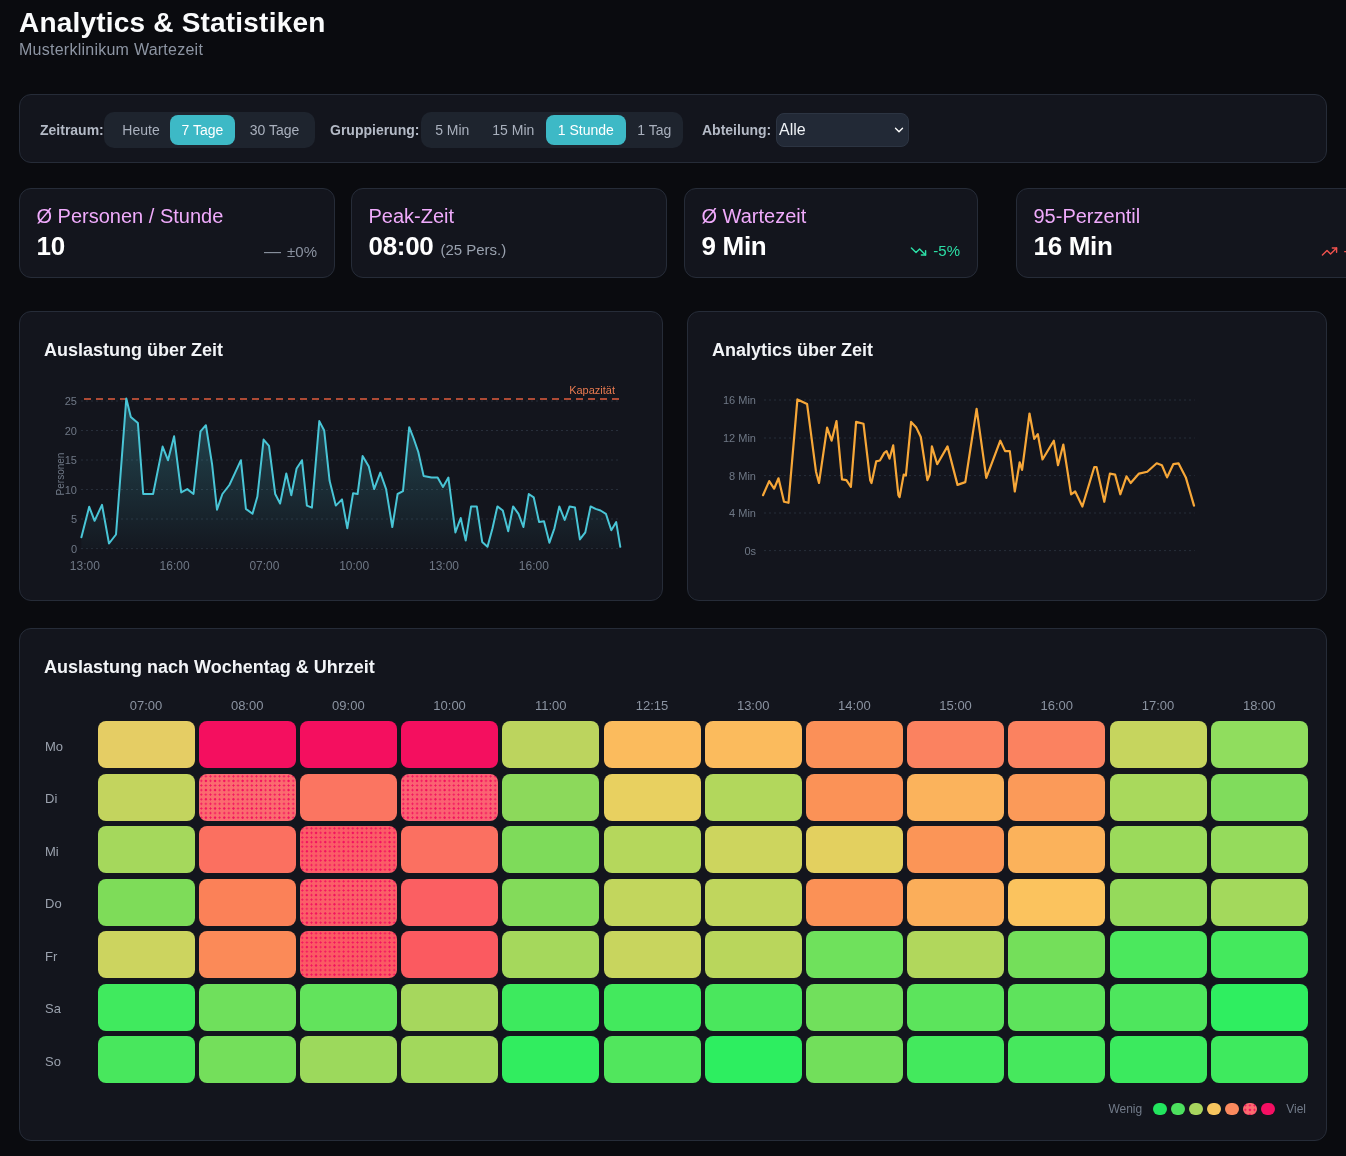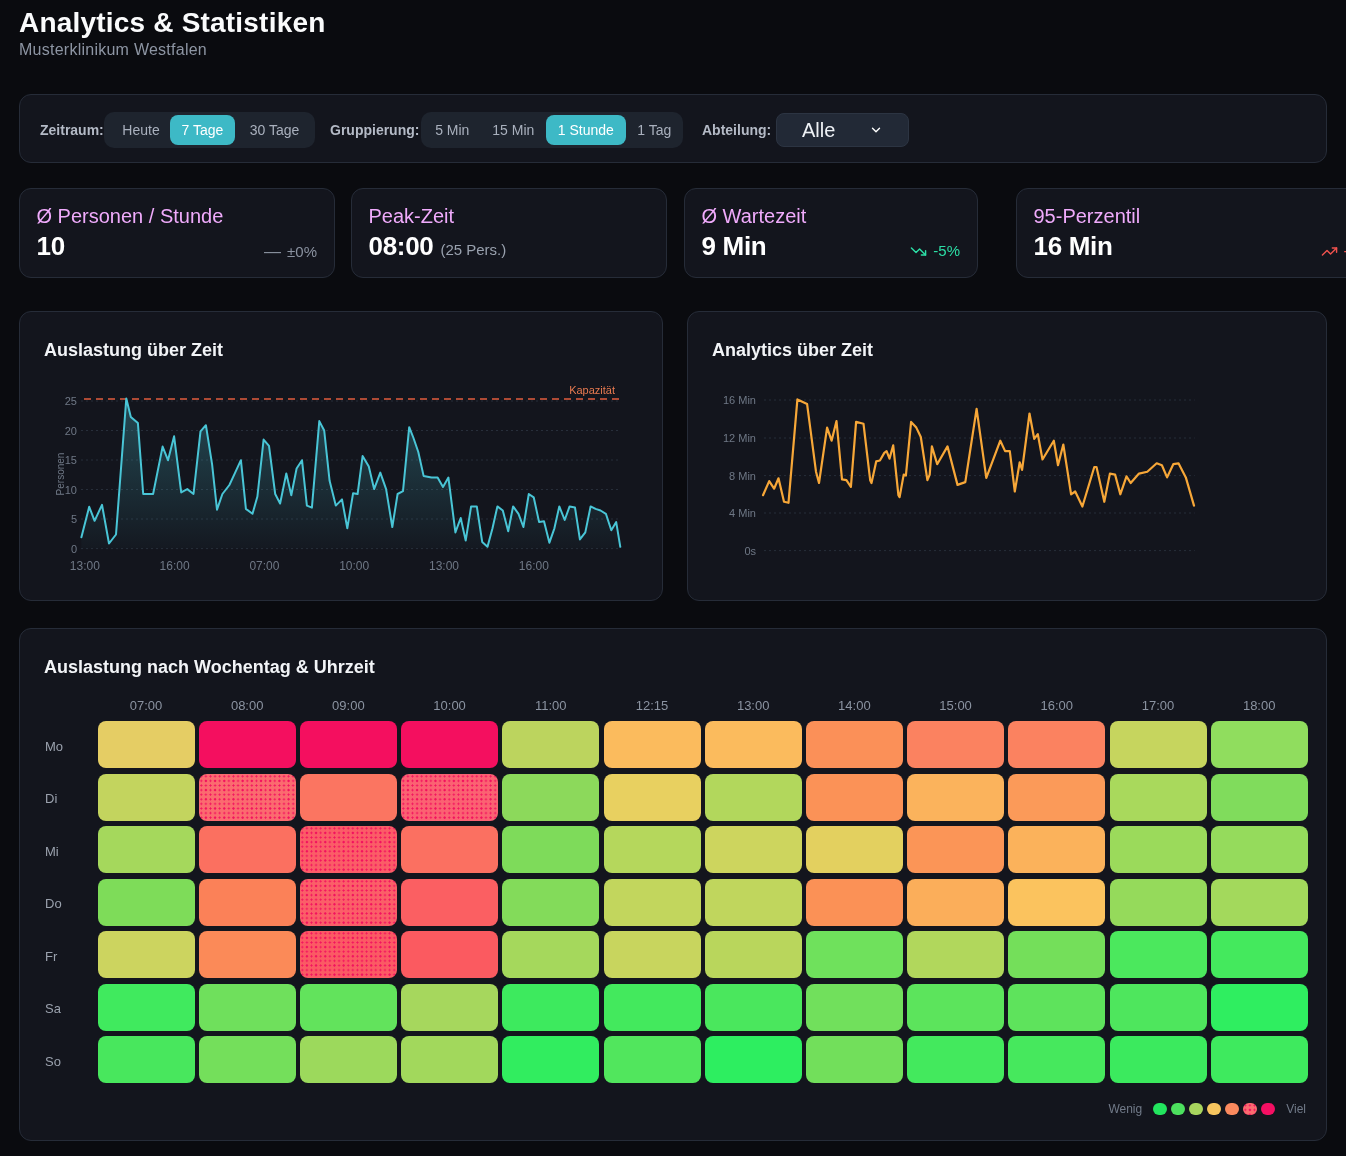--- a/index.html
+++ b/index.html
@@ -5,38 +5,38 @@
 html,body { width:1346px; height:1156px; background:#0a0b0f; font-family:"Liberation Sans",sans-serif; overflow:hidden; }
 .card { position:absolute; background:#13151d; border:1px solid #262c38; border-radius:12px; }
 h1 { position:absolute; left:19px; top:7px; font-size:28px; font-weight:700; color:#fafbfc; letter-spacing:0.2px; }
 .sub { position:absolute; left:19px; top:41px; font-size:16px; color:#8d95a3; letter-spacing:0.25px; }
 
 .fbar { left:19px; top:94px; width:1308px; height:69px; }
 .flabel { position:absolute; top:28px; font-size:14px; color:#b4bac6; line-height:14px;font-weight:bold; }
 .bgroup { position:absolute; top:16.5px; height:36.5px; background:#1e242e; border-radius:10px; }
 .btn { position:absolute; top:3px; height:30.5px; line-height:30.5px; font-size:14px; color:#a9b0bd; border-radius:8px; text-align:center; }
 .btn.sel { background:#3db9c6; color:#fff; }
-.select { position:absolute; left:756px; top:18px; background:#222936; border:1px solid #2c3442; border-radius:8px; width:133px; height:34px; display:flex; align-items:center; padding:0 25px; color:#eef1f5; font-size:20px; }
+.select { position:absolute; left:756px; top:18px; background:#222936; border:1px solid #2c3442; border-radius:8px; width:133px; height:34px; display:flex; align-items:center; padding:0 2px; color:#eef1f5; font-size:16px; }
 
 .stat .lab { position:absolute; left:16.5px; top:19.5px; font-size:20px; color:#f0abfc; line-height:14px; }
 .stat .val { position:absolute; left:16.5px; top:41.5px; font-size:26px; font-weight:700; color:#ffffff; letter-spacing:-0.3px; line-height:30px; }
 .stat .trend { position:absolute; right:17px; bottom:17px; font-size:15px; display:flex; align-items:center; gap:6px; line-height:16px; }
 .ctitle { position:absolute; left:24px; top:28px; font-size:18px; font-weight:700; color:#f2f4f7; }
 
 .hh { position:absolute; font-size:13px; color:#8b93a1; text-align:center; }
 .hd { position:absolute; font-size:13px; color:#9aa1ad; }
 .cell { position:absolute; width:97px; height:47px; border-radius:8px; }
 .dot { background-image:radial-gradient(circle,#f2115f 0.85px,rgba(0,0,0,0) 1.1px),radial-gradient(circle,#f2115f 0.85px,rgba(0,0,0,0) 1.1px); background-size:4.6px 4.6px,9.2px 9.2px; background-position:0 0,2.3px 2.3px; }
 .legend { position:absolute; right:20px; top:473px; display:flex; align-items:center; }
 .lt { font-size:12px; color:#717a89; }
 .ldot { width:14.5px; height:12px; border-radius:7px; margin:0 1.75px; display:inline-block; }
 </style></head>
 <body>
 <h1>Analytics &amp; Statistiken</h1>
-<div class="sub">Musterklinikum Westfalen</div>
+<div class="sub">Musterklinikum Wartezeit</div>
 
 <div class="card fbar">
   <span class="flabel" style="left:20px">Zeitraum:</span>
   <div class="bgroup" style="left:84px;width:210.5px">
     <div class="btn" style="left:8px;width:58px">Heute</div>
     <div class="btn sel" style="left:65.7px;width:65.4px">7 Tage</div>
     <div class="btn" style="left:136px;width:69px">30 Tage</div>
   </div>
   <span class="flabel" style="left:310px">Gruppierung:</span>
   <div class="bgroup" style="left:401.3px;width:261.7px">

